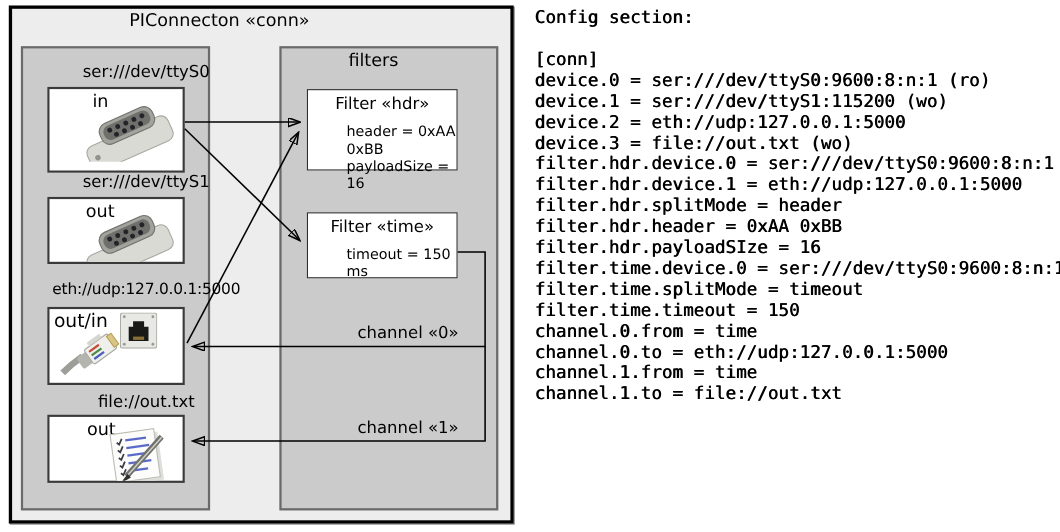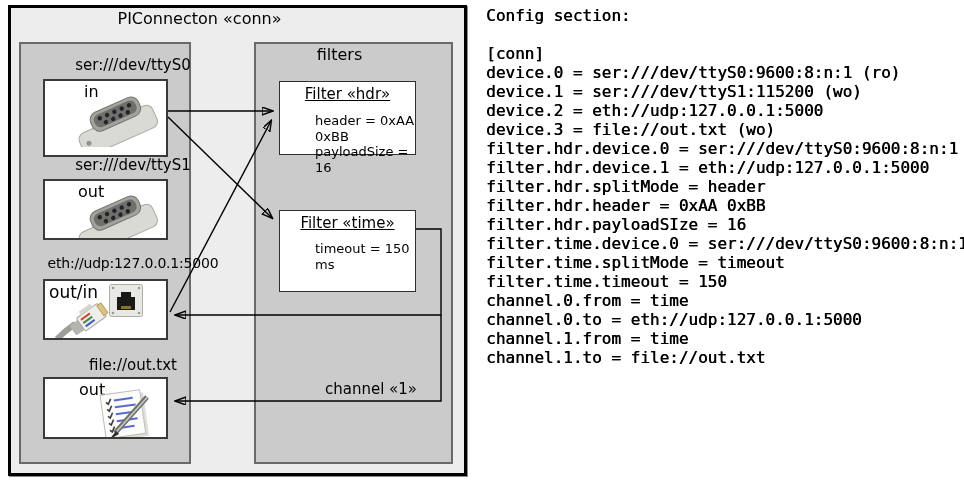--- a/index.html
+++ b/index.html
@@ -18,21 +18,21 @@
   .filters-panel{left:254px;top:42px;width:199px;height:422px;}
   .filters-title{left:254px;top:45px;width:171px;text-align:center;font-size:16px;}
 
   .dev-label{left:19px;width:172px;text-align:center;font-size:15px;white-space:nowrap;margin-left:28px;}
   .dev-label.small{font-size:14px;letter-spacing:-0.2px;}
 
   .dev-box{left:43px;width:125px;background:#fff;border:2px solid #3a3a3a;overflow:hidden;}
   .port-label{position:absolute;top:1px;font-size:16px;}
 
   .filter-box{left:279px;width:137px;background:#fff;border:1.5px solid #2f2f2f;}
-  .filter-title{position:absolute;left:0;right:0;top:3px;text-align:center;font-size:15px;text-decoration:underline;}
+  .filter-title{position:absolute;left:0;right:0;top:3px;text-align:center;font-size:15px;}
   .filter-attrs{position:absolute;left:8px;top:31px;font-size:13px;line-height:15.5px;white-space:pre-line;margin-left:27px;}
 
   .channel-label{left:254px;width:163px;text-align:right;font-size:15px;}
 
   .arrows{left:0;top:0;width:964px;height:484px;pointer-events:none;}
   .arrows path{stroke:#000;stroke-width:1.4;fill:none;}
 
   
   .config{left:486px;top:6px;font-family:"DejaVu Sans Mono",monospace;font-size:16px;
           line-height:19px;text-shadow:0.5px 0 0 #000;}
@@ -88,21 +88,21 @@
         <circle cx="72" cy="19.5" r="2.2" fill="#23232a"></circle>
         <circle cx="44" cy="25.5" r="2.2" fill="#23232a"></circle>
           <circle cx="52" cy="25.5" r="2.2" fill="#23232a"></circle>
         <circle cx="60" cy="25.5" r="2.2" fill="#23232a"></circle>
           <circle cx="68" cy="25.5" r="2.2" fill="#23232a"></circle>
       </g>
     </svg>
   </div>
 
   <div class="abs dev-label small" style="top:255px">eth://udp:127.0.0.1:5000</div>
-  <div class="abs dev-box" style="top:279px;height:61px">
+  <div class="abs dev-box" style="top:279px;height:71px">
     <span class="port-label" style="left:4px;font-size:17px">out/in</span>
     <svg class="abs" style="left:64px;top:3px" width="34" height="33" viewBox="0 0 34 33">
       <rect x="0.5" y="0.5" width="33" height="32" rx="2" fill="#e8e8e4" stroke="#adada7"></rect>
       <circle cx="4" cy="4" r="1.3" fill="#9a9a95"></circle>
         <circle cx="30" cy="4" r="1.3" fill="#9a9a95"></circle>
       <circle cx="4" cy="29" r="1.3" fill="#9a9a95"></circle>
         <circle cx="30" cy="29" r="1.3" fill="#9a9a95"></circle>
       <path d="M8,13 L12,13 L12,8 L22,8 L22,13 L26,13 L26,26 L8,26 Z" fill="#191917"></path>
       <rect x="12" y="22" width="10" height="3" fill="#8a6f36"></rect>
     </svg>
@@ -142,25 +142,26 @@
       <line x1="27.5" y1="46.5" x2="58" y2="12.5" stroke="#cfcfc9" stroke-width="1.4"></line>
       <path d="M20,55 L27,46 L30,49 Z" fill="#2f2f2b"></path>
     </svg>
   </div>
 
   <div class="abs filter-box" style="top:81px;height:74px">
     <div class="filter-title">Filter «hdr»</div>
     <div class="filter-attrs">header = 0xAA 0xBB
 payloadSize = 16</div>
   </div>
-  <div class="abs filter-box" style="top:210px;height:82px">
+  <div class="abs filter-box" style="top:193px;height:60px">
     <div class="filter-title">Filter «time»</div>
     <div class="filter-attrs" style="top:30px">timeout = 150 ms</div>
   </div>
 
+  <div class="abs channel-label" style="top:293px">channel «0»</div>
   <div class="abs channel-label" style="top:380px">channel «1»</div>
 
   <svg class="abs arrows" viewBox="0 0 964 484">
     <defs>
       <marker id="arr" markerWidth="12" markerHeight="10" refX="10" refY="4" orient="auto" markerUnits="userSpaceOnUse">
         <path d="M0,0 L11,4 L0,8 Z" fill="#000" stroke="none"></path>
       </marker>
     </defs>
     <path d="M168,111 L272,111" marker-end="url(#arr)"></path>
     <path d="M168,117 L272,218" marker-end="url(#arr)"></path>

